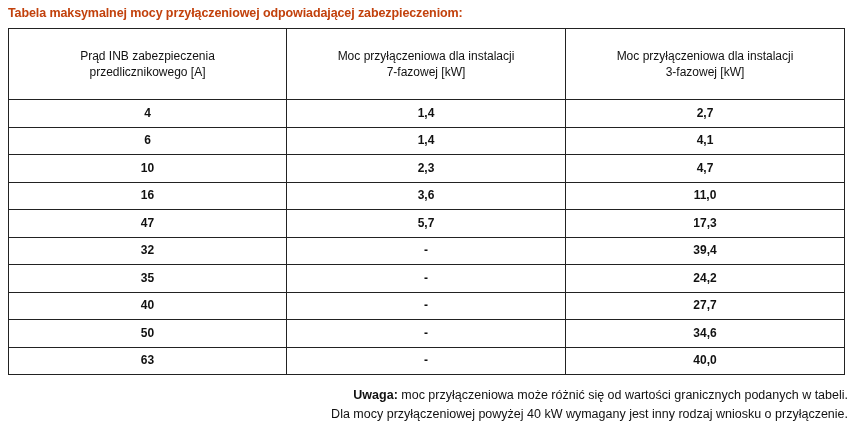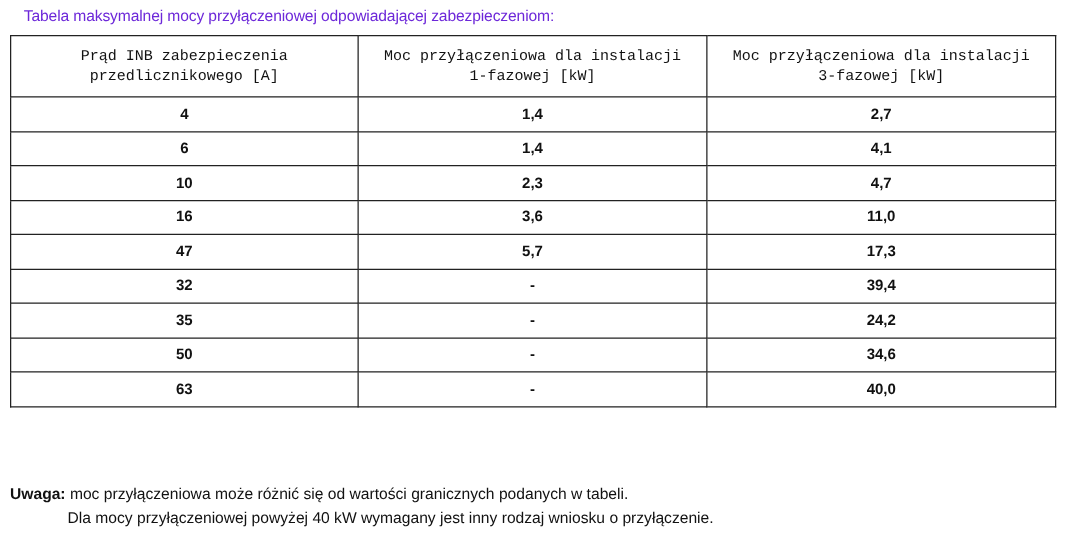--- a/index.html
+++ b/index.html
@@ -17,26 +17,26 @@
   .page {
     position: relative;
     width: 857px;
     height: 433px;
     box-sizing: border-box;
     padding: 0;
     overflow: hidden;
   }
   .doc-title {
     position: absolute;
-    left: 19px;
+    left: 8px;
     top: 6px;
     font-size: 12.5px;
-    font-weight: normal;
+    font-weight: bold;
     letter-spacing: -0.1px;
-    color: #6d28d9;
+    color: #c2410c;
   }
   table.power-table {
     position: absolute;
     left: 8px;
     top: 28px;
     width: 836px;
     border-collapse: collapse;
     table-layout: fixed;
     background: #ffffff;
   }
@@ -45,22 +45,21 @@
     border: 1px solid #222222;
     text-align: center;
     vertical-align: middle;
     font-size: 12px;
     color: #111111;
   }
   table.power-table thead th {
     height: 42px;
     font-weight: normal;
     line-height: 1.35;
-    padding: 3px 6px;
-    font-family: Liberation Mono, monospace;
+    padding: 14px 6px;
   }
   table.power-table tbody td {
     height: 26.5px;
     font-weight: bold;
     padding: 0 4px;
     line-height: 1.1;
   }
   .col-a { width: 278px; }
   .col-b { width: 279px; }
   .col-c { width: 279px; }
@@ -68,20 +67,21 @@
     position: absolute;
     left: 8px;
     top: 386px;
     font-size: 12.5px;
     line-height: 1.55;
     color: #111111;
     width: 840px;
   }
   .note .note-line {
     white-space: nowrap;
+    text-align: right;
   }
   .note .note-lead {
     font-weight: bold;
   }
   .note .note-line-2 {
     padding-left: 46px;
   }
 </style>
 </head>
 <body>
@@ -97,21 +97,21 @@
       <col class="col-c">
     </colgroup>
     <thead>
       <tr>
         <th>
           <span>Prąd INB zabezpieczenia</span><br>
           <span>przedlicznikowego [A]</span>
         </th>
         <th>
           <span>Moc przyłączeniowa dla instalacji</span><br>
-          <span>1-fazowej [kW]</span>
+          <span>7-fazowej [kW]</span>
         </th>
         <th>
           <span>Moc przyłączeniowa dla instalacji</span><br>
           <span>3-fazowej [kW]</span>
         </th>
       </tr>
     </thead>
     <tbody>
       <tr>
         <td>4</td>
@@ -142,20 +142,25 @@
         <td>32</td>
         <td>-</td>
         <td>39,4</td>
       </tr>
       <tr>
         <td>35</td>
         <td>-</td>
         <td>24,2</td>
       </tr>
       <tr>
+        <td>40</td>
+        <td>-</td>
+        <td>27,7</td>
+      </tr>
+      <tr>
         <td>50</td>
         <td>-</td>
         <td>34,6</td>
       </tr>
       <tr>
         <td>63</td>
         <td>-</td>
         <td>40,0</td>
       </tr>
     </tbody>

